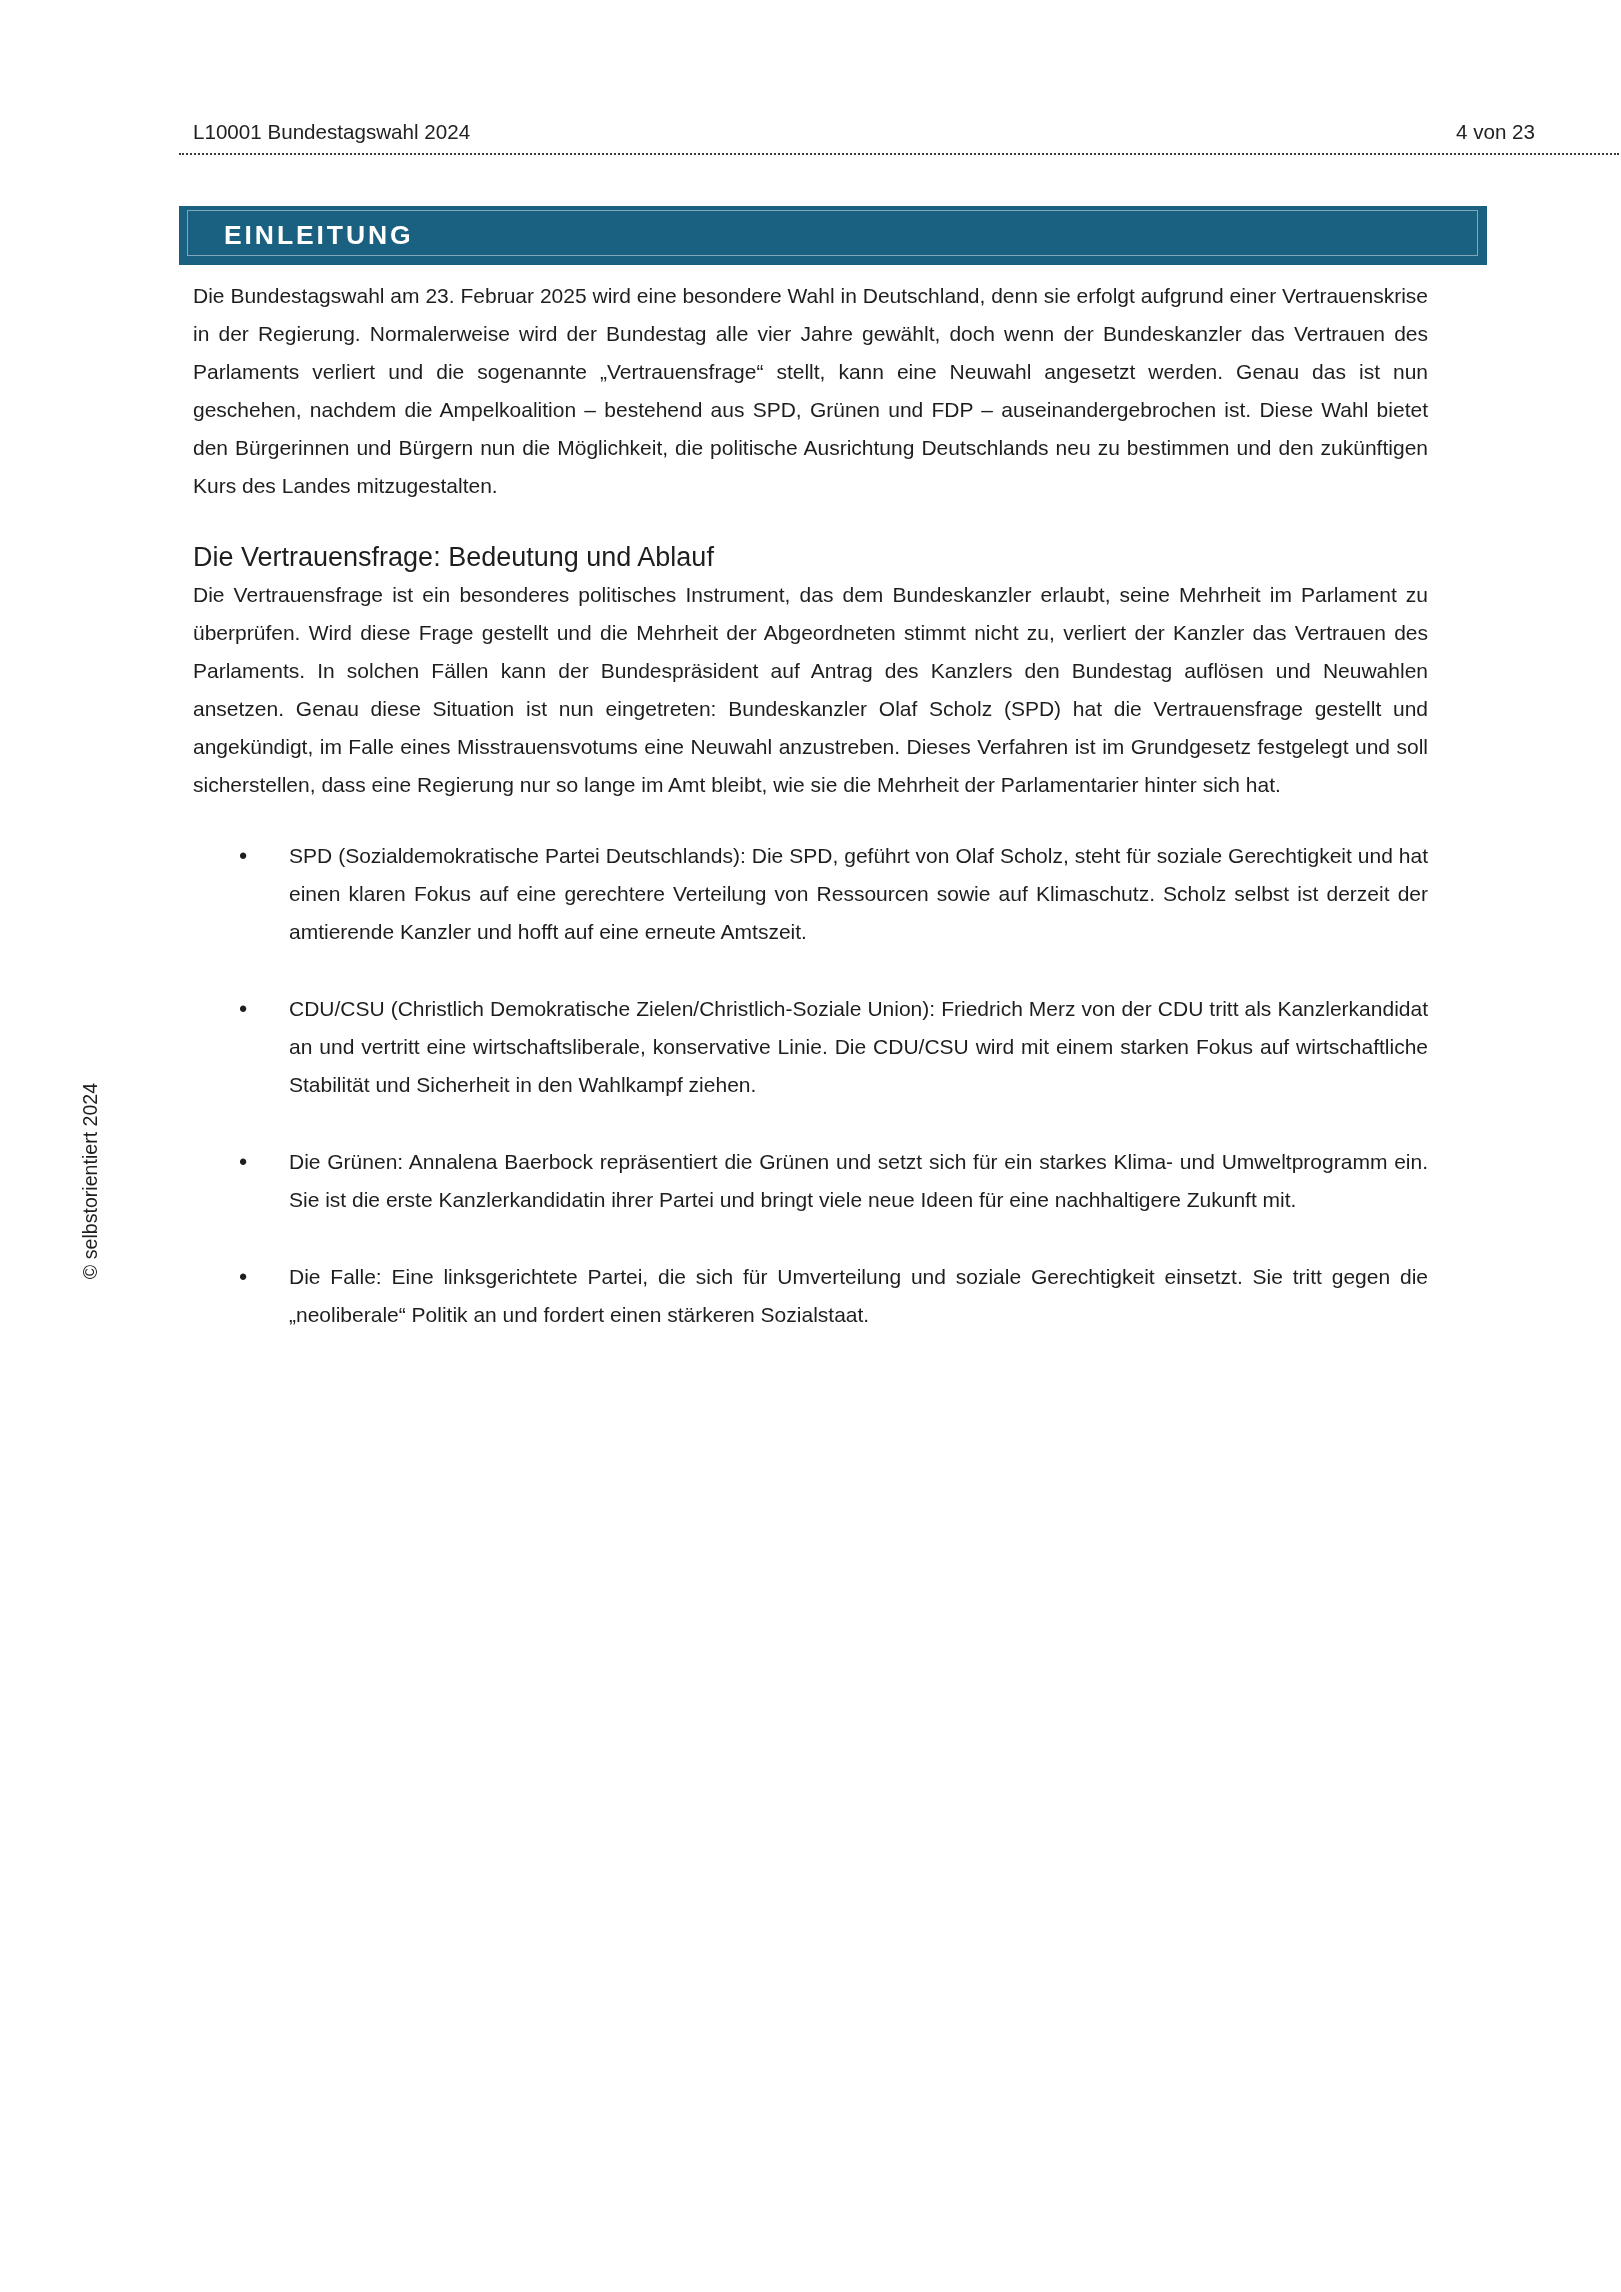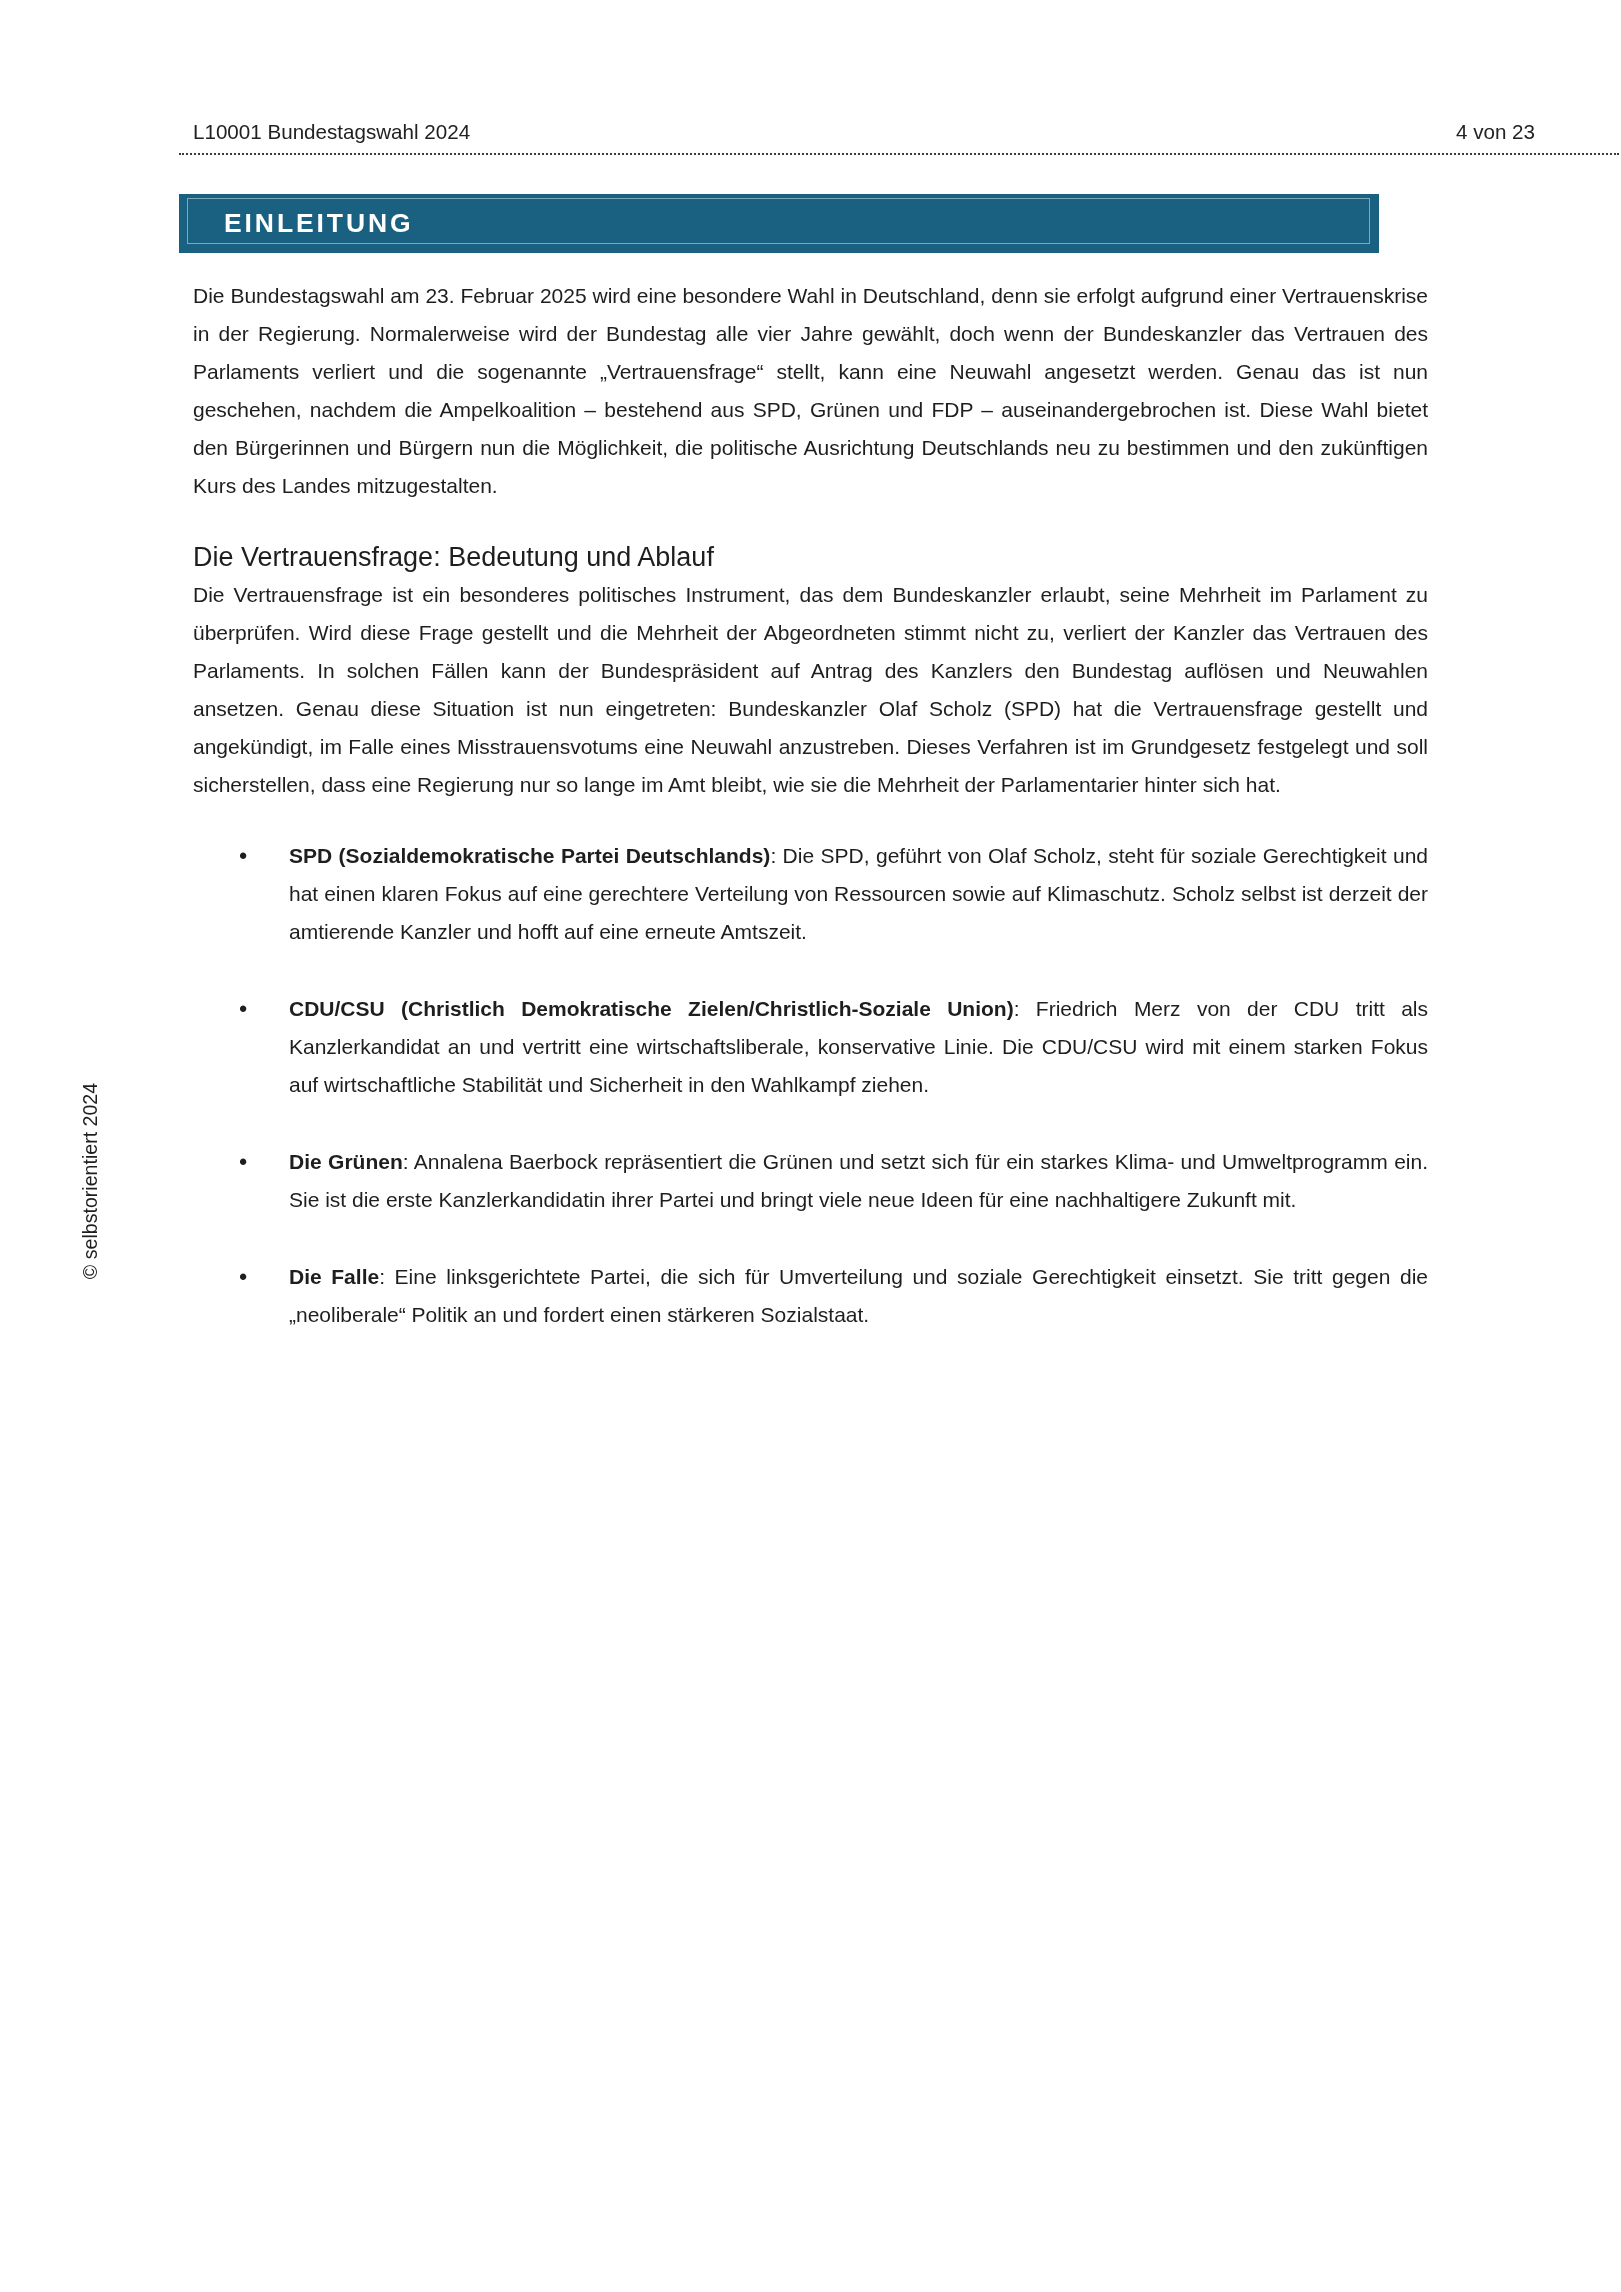--- a/index.html
+++ b/index.html
@@ -31,22 +31,22 @@
     left: 179px;
     top: 153px;
     width: 1440px;
     border-top: 2px dotted #3a3a3a;
   }
 
   
   .section-banner {
     position: absolute;
     left: 179px;
-    top: 194px;
-    width: 1200px;
+    top: 206px;
+    width: 1308px;
     height: 59px;
     box-sizing: border-box;
   }
   .section-banner .inner-frame {
     position: absolute;
     left: 7.8px;
     right: 8.8px;
     top: 3.9px;
     bottom: 8.8px;
     border: 1px solid rgba(255, 255, 255, 0.45);
@@ -108,21 +108,21 @@
   }
   ul.party-list li::before {
     content: "\2022";
     position: absolute;
     left: 46px;
     top: 0;
     font-size: 23.5px;
     line-height: 38px;
     color: #1e1e1e;
   }
-  .bullet-term { font-weight: bold; }
+  .bullet-term { font-weight: normal; }
 </style>
 </head>
 <body>
 
 <div class="page-header">
   <span>L10001 Bundestagswahl 2024</span>
   <span>4 von 23</span>
 </div>
 <div class="header-rule"></div>
 

